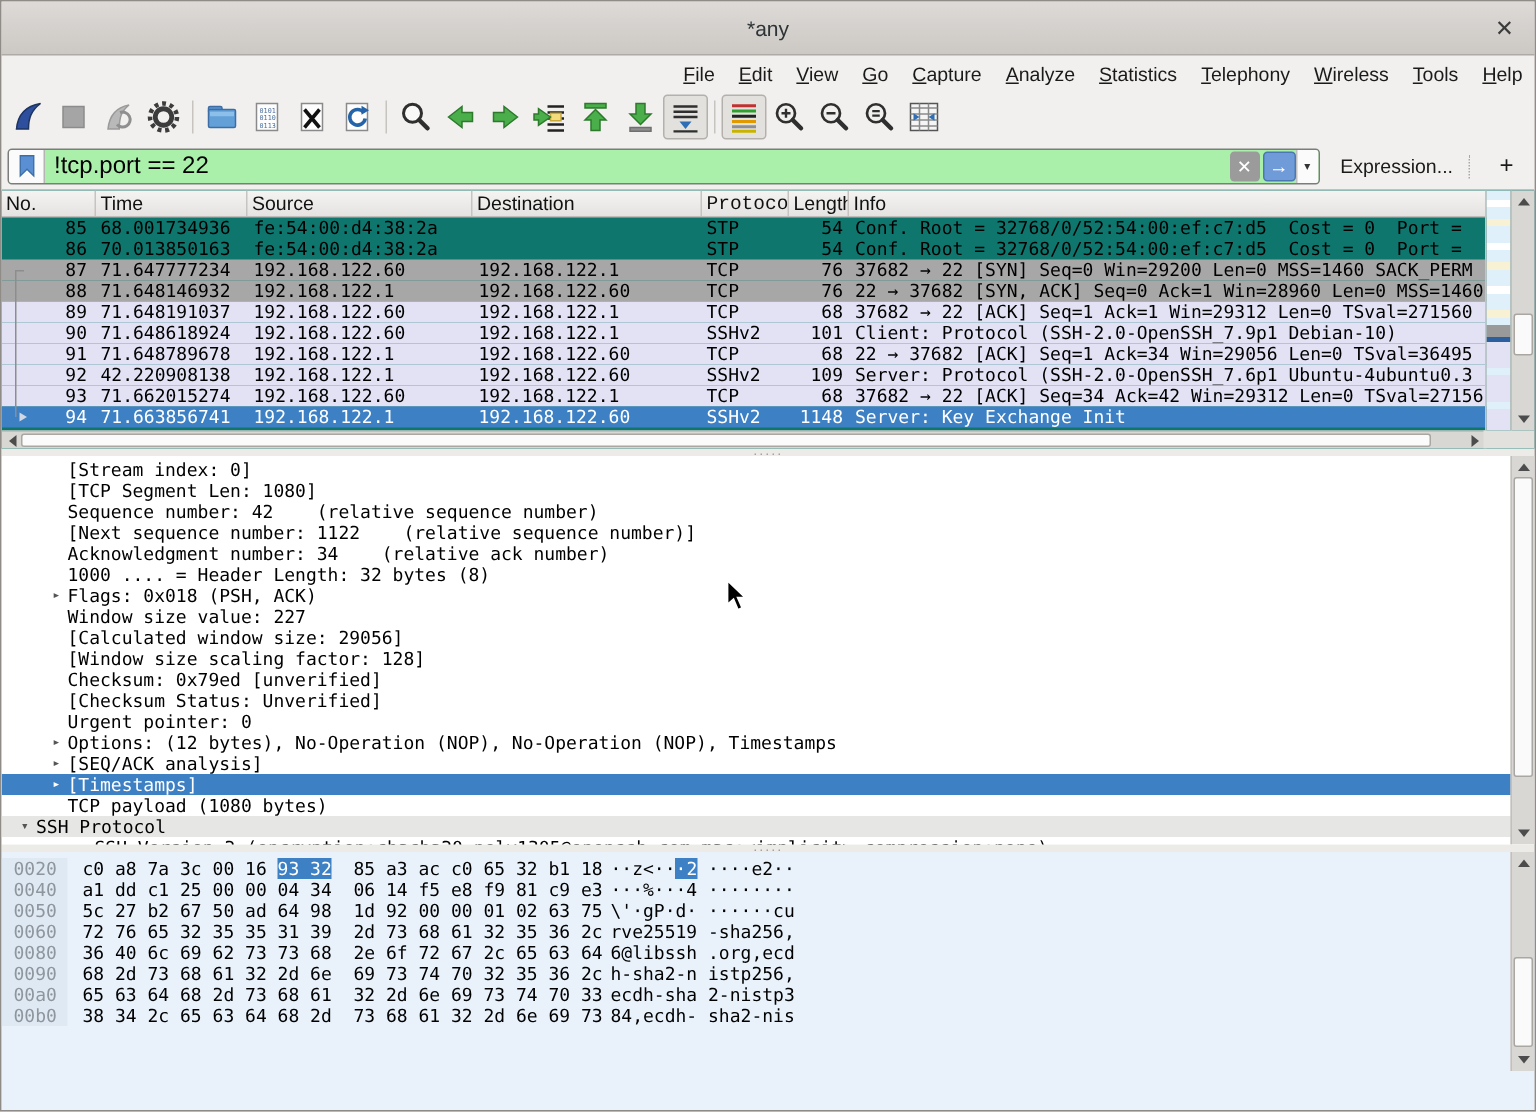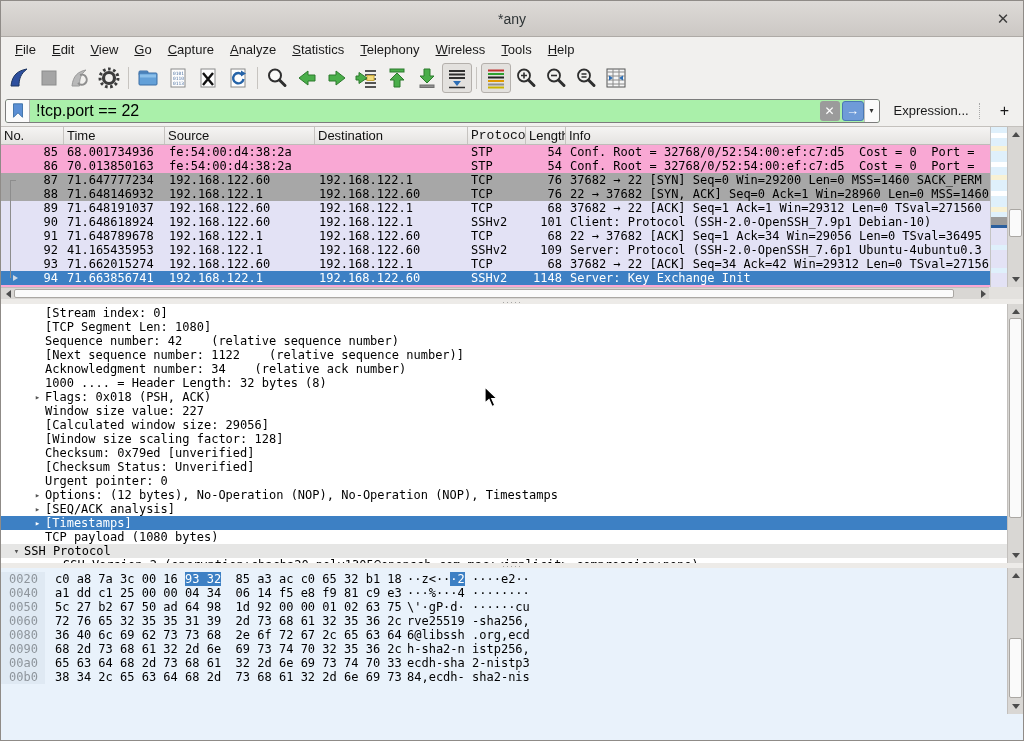--- a/index.html
+++ b/index.html
@@ -11,21 +11,21 @@
   body{font-family:"Liberation Sans",sans-serif;background:#888;}
   .window{width:1024px;height:741px;position:relative;background:var(--chrome);border:1px solid #8f8b87;overflow:hidden;}
 
   
   .titlebar{height:36px;background:linear-gradient(#dddad7,#ccc8c4);border-bottom:1px solid #aeaaa6;
     display:flex;align-items:center;justify-content:center;font-size:14px;color:#2e3436;position:relative;}
   .close-btn{position:absolute;right:10px;top:8px;width:20px;height:20px;display:flex;align-items:center;
     justify-content:center;font-size:15px;color:#3b3b3b;cursor:default;}
 
   
-  .menubar{height:24px;display:flex;align-items:center;padding-left:6px;background:var(--chrome);font-size:13px;color:#1a1a1a;}
+  .menubar{height:24px;display:flex;align-items:center;padding-left:6px;background:var(--chrome);font-size:13px;color:#1a1a1a;justify-content:flex-end;}
   .menu-item{padding:3px 8px;white-space:pre;}
   .menu-item::first-letter{text-decoration:underline;}
 
   
   .toolbar{height:34px;display:flex;align-items:center;padding-left:3px;background:var(--chrome);}
   .tbtn{width:30px;height:30px;display:flex;align-items:center;justify-content:center;border:1px solid transparent;border-radius:3px;}
   .tbtn.pressed{background:#e3e1de;border:1px solid #b4b0ac;}
   .tsep{width:1px;height:22px;background:#c7c4c0;margin:0 4px;}
 
   
@@ -34,21 +34,21 @@
   .bookmark-btn{width:24px;height:100%;background:#fbfbfb;border-right:1px solid #b5b5b5;display:flex;align-items:center;justify-content:center;flex:0 0 auto;}
   .filter-input{flex:1;height:100%;border:none;outline:none;background:transparent;font-size:16px;padding-left:6px;color:#000;font-family:"Liberation Sans",sans-serif;}
   .filter-clear{flex:0 0 auto;width:20px;height:20px;margin-right:2px;background:#9b9b9b;border-radius:3px;color:#fff;display:flex;align-items:center;justify-content:center;font-size:12px;}
   .filter-apply{flex:0 0 auto;width:22px;height:20px;background:#6f9bd8;border:1px solid #4a78b4;border-radius:3px;color:#fff;display:flex;align-items:center;justify-content:center;font-size:13px;}
   .filter-caret{flex:0 0 auto;width:15px;height:100%;background:#fbfbfb;border-left:1px solid #c0c0c0;display:flex;align-items:center;justify-content:center;font-size:8px;color:#333;}
   .expression-btn{margin-left:14px;font-size:13px;color:#1a1a1a;}
   .fsep{width:1px;height:16px;border-left:1px dotted #a8a8a8;margin:0 10px;}
   .filter-add{font-size:16px;color:#1a1a1a;padding:0 10px;}
 
   
-  .plist{position:relative;height:172px;background:#f9a8d4;font-family:"DejaVu Sans Mono",monospace;font-size:12px;overflow:hidden;}
+  .plist{position:relative;height:172px;background:#0f766e;font-family:"DejaVu Sans Mono",monospace;font-size:12px;overflow:hidden;}
   .phead{height:18px;width:990px;display:flex;background:linear-gradient(#f5f4f3,#e5e3e1);border-bottom:1px solid #bfbcb9;
     font-family:"Liberation Sans",sans-serif;font-size:13px;color:#111;}
   .hcol{border-right:1px solid #c6c3c0;padding:1px 0 0 3px;overflow:hidden;white-space:pre;}
   .phead .hcol:nth-child(1){width:63px;}
   .phead .hcol:nth-child(2){width:101px;}
   .phead .hcol:nth-child(3){width:150px;}
   .phead .hcol:nth-child(4){width:153px;}
   .phead .hcol:nth-child(5){width:58px;font-family:Liberation Mono, monospace;}
   .phead .hcol:nth-child(6){width:40px;}
   .phead .hcol:nth-child(7){flex:1;border-right:none;}
@@ -366,21 +366,21 @@
         <span class="c-no">91</span>
         <span class="c-time">71.648789678</span>
         <span class="c-src">192.168.122.1</span>
         <span class="c-dst">192.168.122.60</span>
         <span class="c-proto">TCP</span>
         <span class="c-len">68</span>
         <span class="c-info">22 → 37682 [ACK] Seq=1 Ack=34 Win=29056 Len=0 TSval=36495</span>
       </div>
         <div class="prow r-lav">
         <span class="c-no">92</span>
-        <span class="c-time">41.165435953</span>
+        <span class="c-time">42.220908138</span>
         <span class="c-src">192.168.122.1</span>
         <span class="c-dst">192.168.122.60</span>
         <span class="c-proto">SSHv2</span>
         <span class="c-len">109</span>
         <span class="c-info">Server: Protocol (SSH-2.0-OpenSSH_7.6p1 Ubuntu-4ubuntu0.3</span>
       </div>
         <div class="prow r-lav">
         <span class="c-no">93</span>
         <span class="c-time">71.662015274</span>
         <span class="c-src">192.168.122.60</span>

